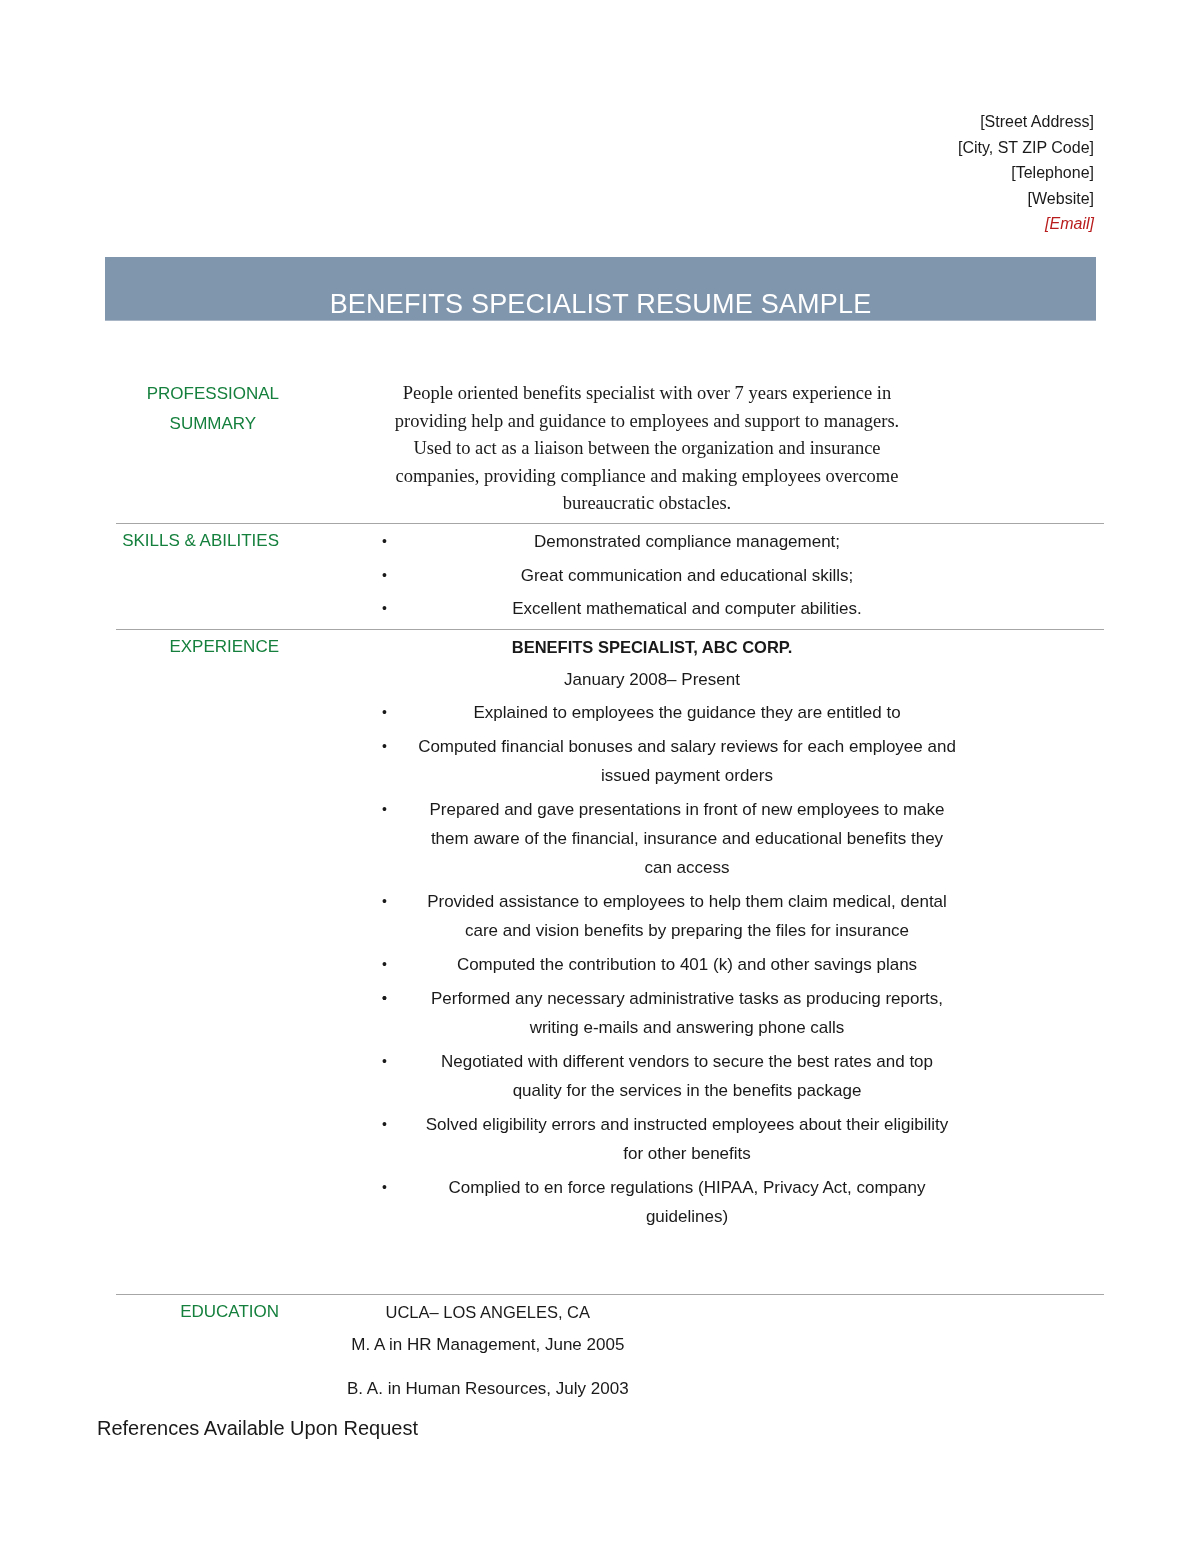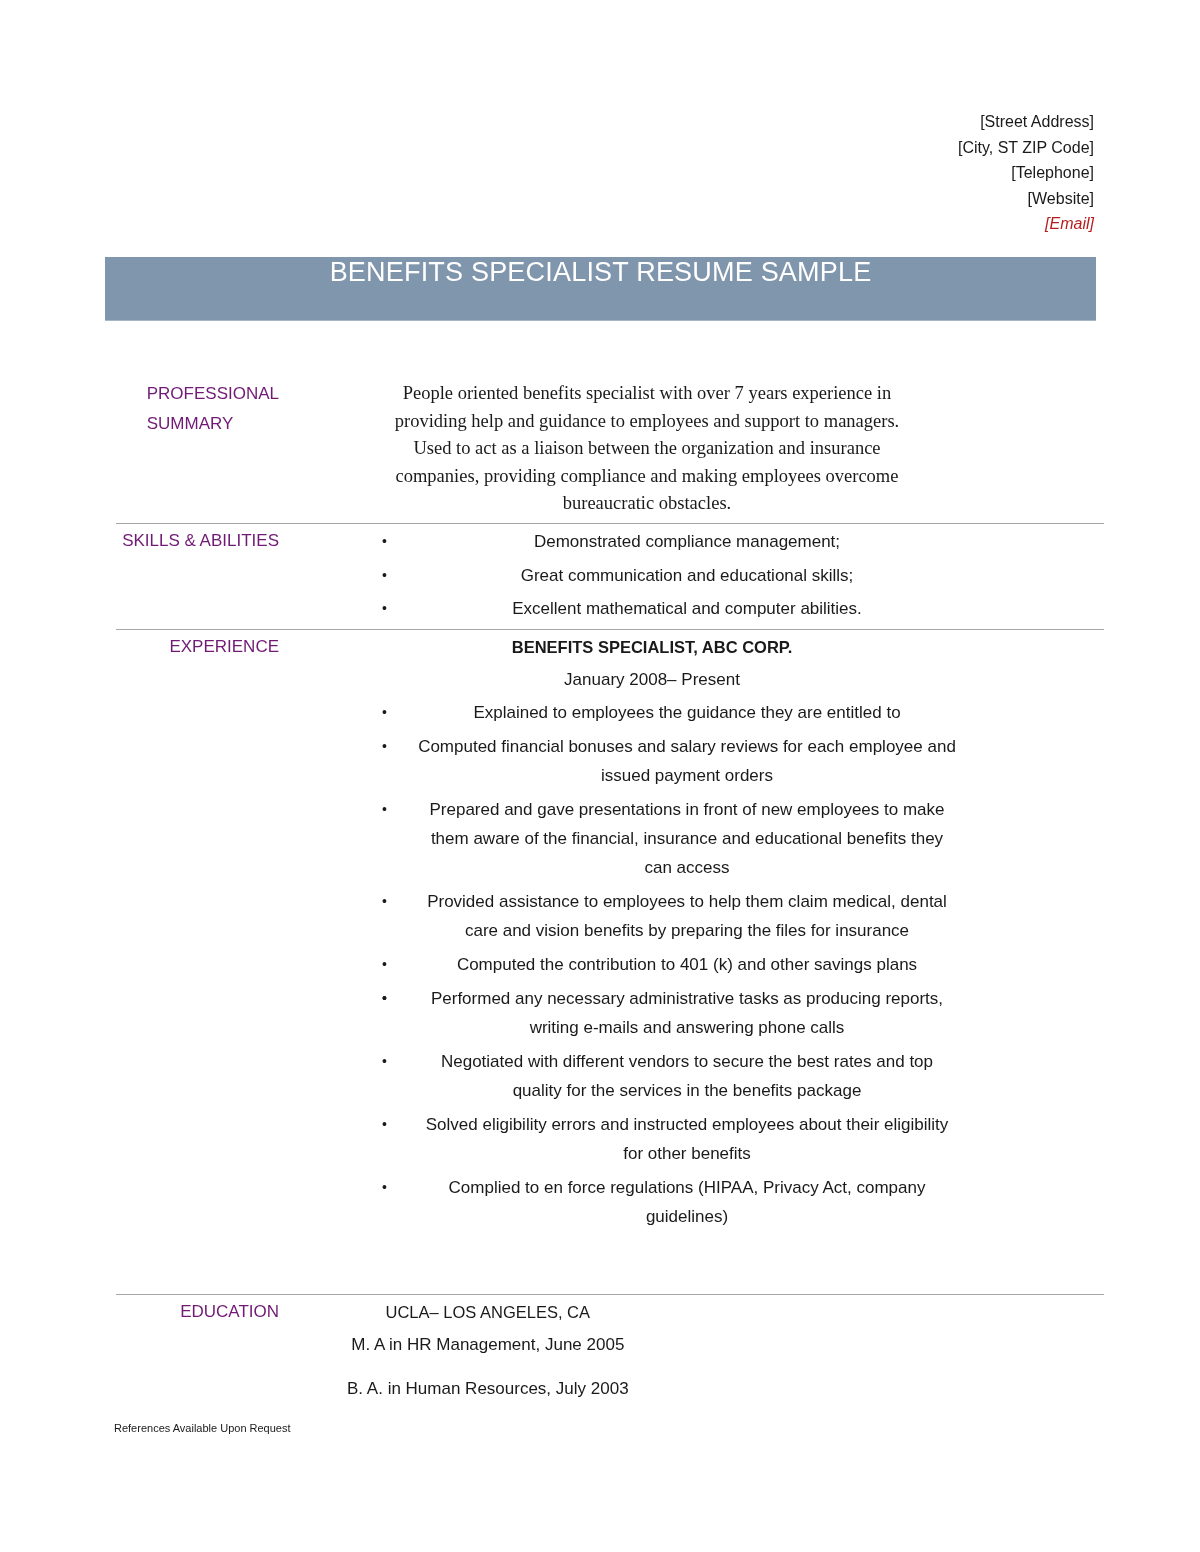--- a/index.html
+++ b/index.html
@@ -8,28 +8,28 @@
     font-family: "Liberation Sans", sans-serif; color: #1a1a1a;
   }
   .contact {
     position: absolute; right: 106px; top: 109px; text-align: right;
     font-size: 16px; line-height: 25.5px; color: #1a1a1a;
   }
   .contact .email { color: #b91c1c; font-style: italic; }
   .title-bar {
     position: absolute; left: 105px; top: 257px; width: 991px; height: 63px;
     background: #8096ad; color: #ffffff;
-    display: flex; align-items: flex-start; justify-content: center;
+    display: flex; align-items: flex-end; justify-content: center;
     font-size: 27px; letter-spacing: 0.2px;
     border-bottom: 1px solid #a9b6c5;
   }
   .section { position: absolute; left: 116px; width: 988px; }
   .sec-label {
-    position: absolute; right: 825px; text-align: left;
-    color: #701a75; font-size: 17px; line-height: 30px; white-space: nowrap;
+    position: absolute; right: 825px; text-align: center;
+    color: #15803d; font-size: 17px; line-height: 30px; white-space: nowrap;
   }
   .sec-body { position: absolute; left: 231px; text-align: center; }
   .divider { position: absolute; left: 116px; width: 988px; height: 1px; background: #a6a6a6; }
   .summary-text {
     font-family: "Liberation Serif", serif; font-size: 18.5px; line-height: 27.6px;
     color: #1a1a1a; width: 600px;
   }
   ul.bullets { list-style: none; margin: 0; padding: 0; }
   ul.bullets li {
     position: relative; padding-left: 70px; font-size: 17px; line-height: 29px;
@@ -38,21 +38,21 @@
   ul.bullets li .dot {
     position: absolute; left: 35px; top: 0; font-size: 14px;
   }
   ul.skills li { margin-bottom: 4.5px; }
   ul.exp li { margin-bottom: 5px; }
   .job-title { font-weight: bold; font-size: 16.5px; line-height: 30px; }
   .job-date { font-size: 17px; line-height: 30px; margin-top: 3px; margin-bottom: 3px; }
   .edu-school { font-weight: normal; font-size: 16.5px; line-height: 30px; }
   .edu-degree { font-size: 17px; line-height: 30px; }
   .references {
-    position: absolute; left: 114px; top: 1415px; font-size: 11px; line-height: 26px;
+    position: absolute; left: 97px; top: 1415px; font-size: 20px; line-height: 26px;
   }
 </style>
 </head>
 <body>
 
 <div class="contact">
   <div>[Street Address]</div>
   <div>[City, ST ZIP Code]</div>
   <div>[Telephone]</div>
   <div>[Website]</div>

